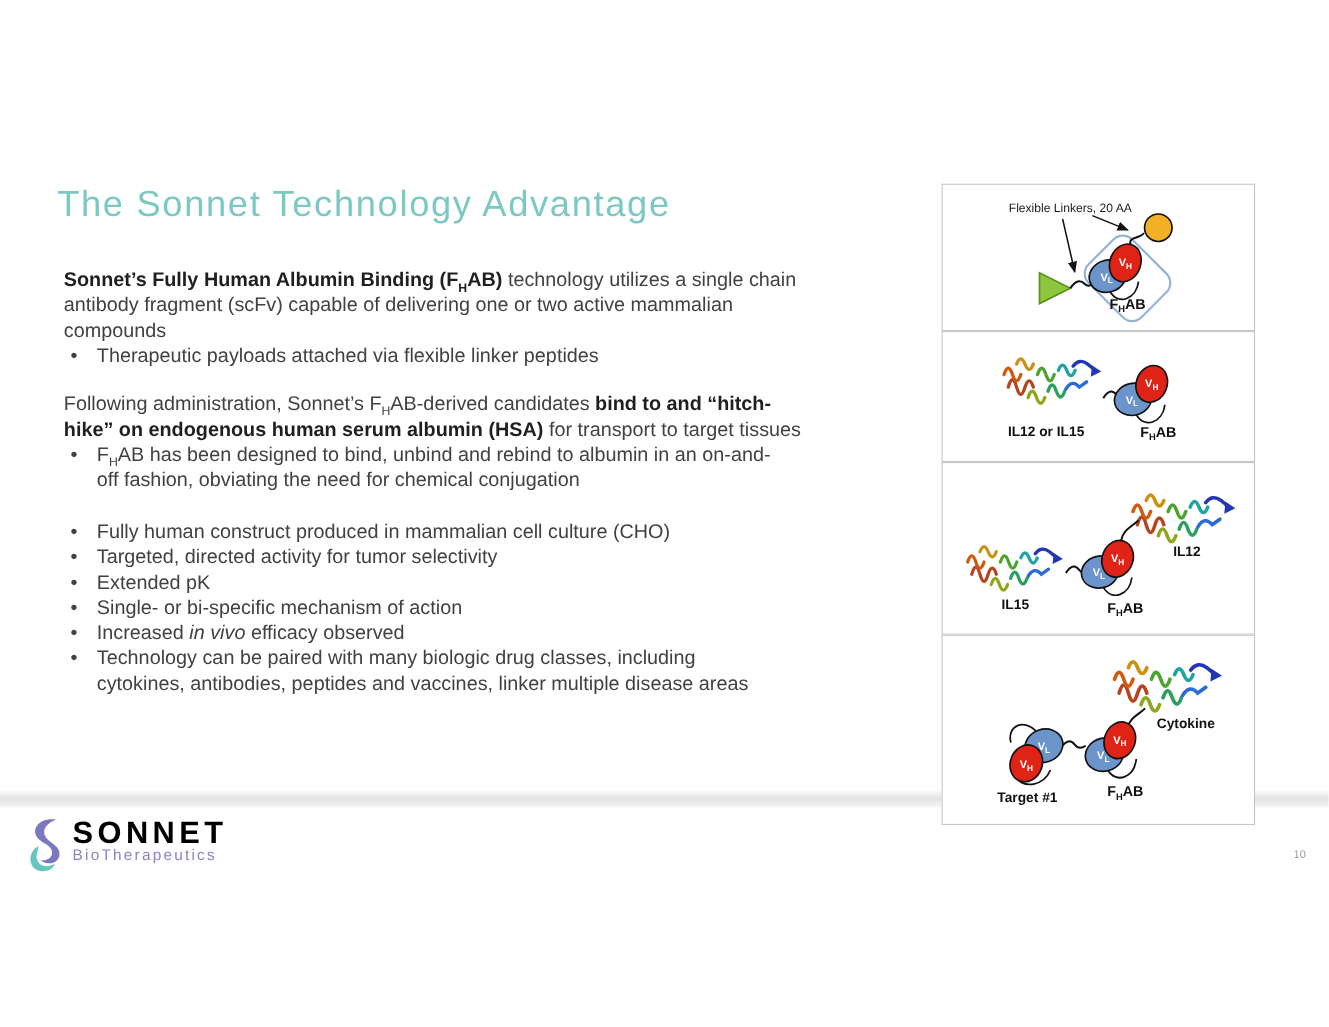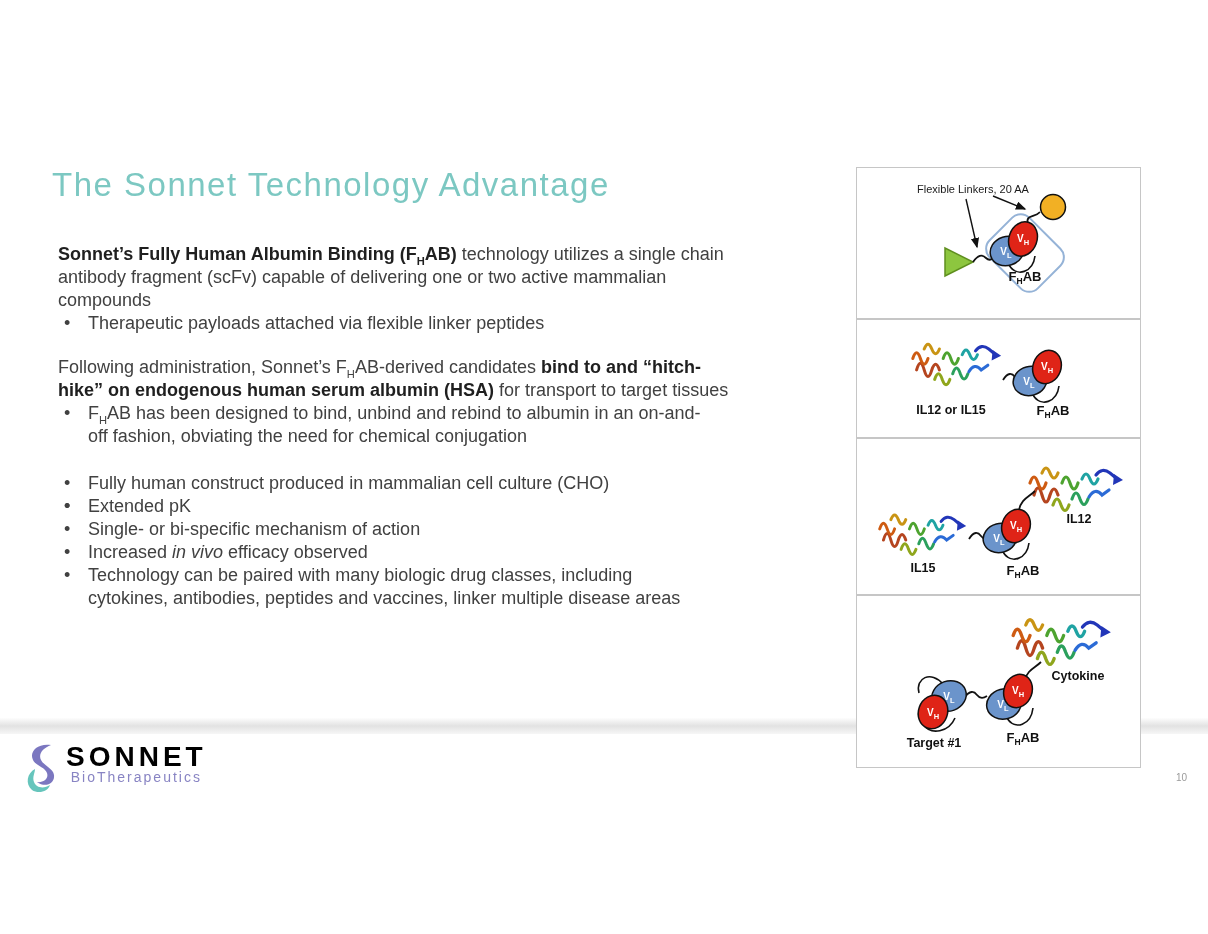--- a/index.html
+++ b/index.html
@@ -26,21 +26,21 @@
   .plabel{font-weight:700;font-size:12.5px;fill:#111;}
   .alabel{font-size:11px;fill:#1a1a1a;}
   .dlab{font-weight:700;fill:#ffffff;font-size:10px;}
   .fhab{font-weight:700;font-size:13px;fill:#111;}
   .lk{fill:none;stroke:#111;stroke-width:1.8;}
   .loop{fill:none;stroke:#111;stroke-width:1.6;}
   .arrowline{fill:none;stroke:#111;stroke-width:1.4;}
   .logo{position:absolute;left:24px;top:742px;display:flex;align-items:flex-start;}
   .logo-text{margin-left:4px;}
   .logo-name{font-size:28px;letter-spacing:4px;color:#000000;font-weight:700;line-height:30px;}
-  .logo-sub{font-size:14px;letter-spacing:2px;color:#8884c3;margin-top:-3px;text-align:center;}
+  .logo-sub{font-size:14px;letter-spacing:2px;color:#8884c3;margin-top:-3px;}
   .page-number{position:absolute;left:1176px;top:772px;font-size:10px;color:#9a9a9a;}
 </style>
 </head>
 <body>
 
 <svg width="0" height="0" style="position:absolute" aria-hidden="true">
   <defs>
     <marker id="arrowhead" markerWidth="9" markerHeight="8" refX="6.5" refY="3" orient="auto">
       <path d="M0,0 L7.5,3 L0,6 Z" fill="#111"></path>
     </marker>
@@ -80,20 +80,21 @@
         <span><span>F</span><sub>H</sub><span>AB has been designed to bind, unbind and rebind to albumin in an on-and-</span><br><span>off fashion, obviating the need for chemical conjugation</span></span>
       </li>
     </ul>
     <ul>
       <li>
         <span class="marker">•</span>
         <span><span>Fully human construct produced in mammalian cell culture (CHO)</span></span>
       </li>
       <li>
         <span class="marker">•</span>
+        <span><span>Targeted, directed activity for tumor selectivity</span></span>
       </li>
       <li>
         <span class="marker">•</span>
         <span><span>Extended pK</span></span>
       </li>
       <li>
         <span class="marker">•</span>
         <span><span>Single- or bi-specific mechanism of action</span></span>
       </li>
       <li>
@@ -102,21 +103,21 @@
       </li>
       <li>
         <span class="marker">•</span>
         <span><span>Technology can be paired with many biologic drug classes, including</span><br><span>cytokines, antibodies, peptides and vaccines, linker multiple disease areas</span></span>
       </li>
     </ul>
   </div>
 
   <div class="panels">
 
-    <div class="panel" style="height:152px">
+    <div class="panel" style="height:134px">
       <svg width="283" height="147" viewBox="0 0 283 147">
         <text class="alabel" x="116" y="25" text-anchor="middle">Flexible Linkers, 20 AA</text>
         <path class="arrowline" d="M109,31 L120,79" marker-end="url(#arrowhead)"></path>
         <path class="arrowline" d="M136,28 L168,41" marker-end="url(#arrowhead)"></path>
         <rect x="-34" y="-28" width="68" height="56" rx="12" transform="translate(168,85) rotate(45)" fill="none" stroke-width="2" stroke="#95b3d7"></rect>
         <polygon points="88,80 88,108 116,94" stroke="#5f8f1f" stroke-width="1.5" fill="#8dc63f"></polygon>
         <path class="lk" d="M116,94 c5,-7 9,-8 13,-4 c3,3 6,2 9,-2"></path>
         <path class="lk" d="M171,56 C168,46 178,50 183,44"></path>
         <circle cx="196" cy="39" r="12.5" stroke="#111" stroke-width="1.5" fill="#f2b024"></circle>
         <path class="loop" d="M152,97 C160,110 176,104 178,88"></path>

